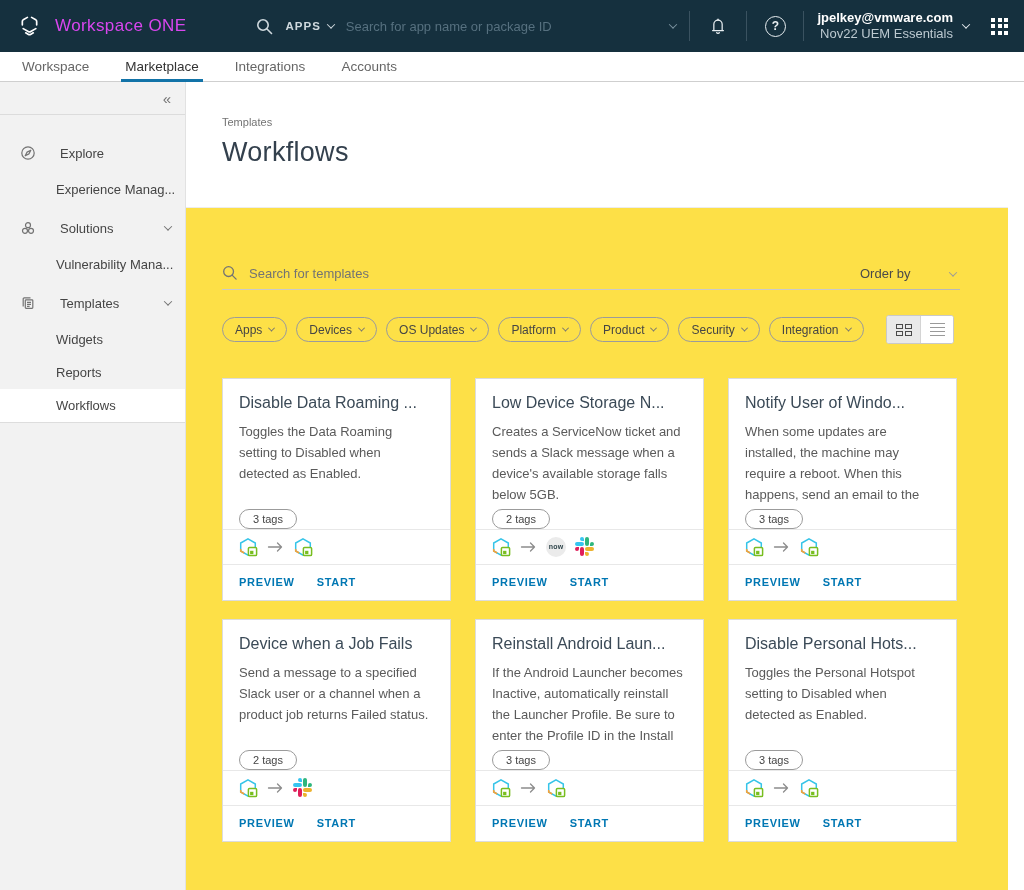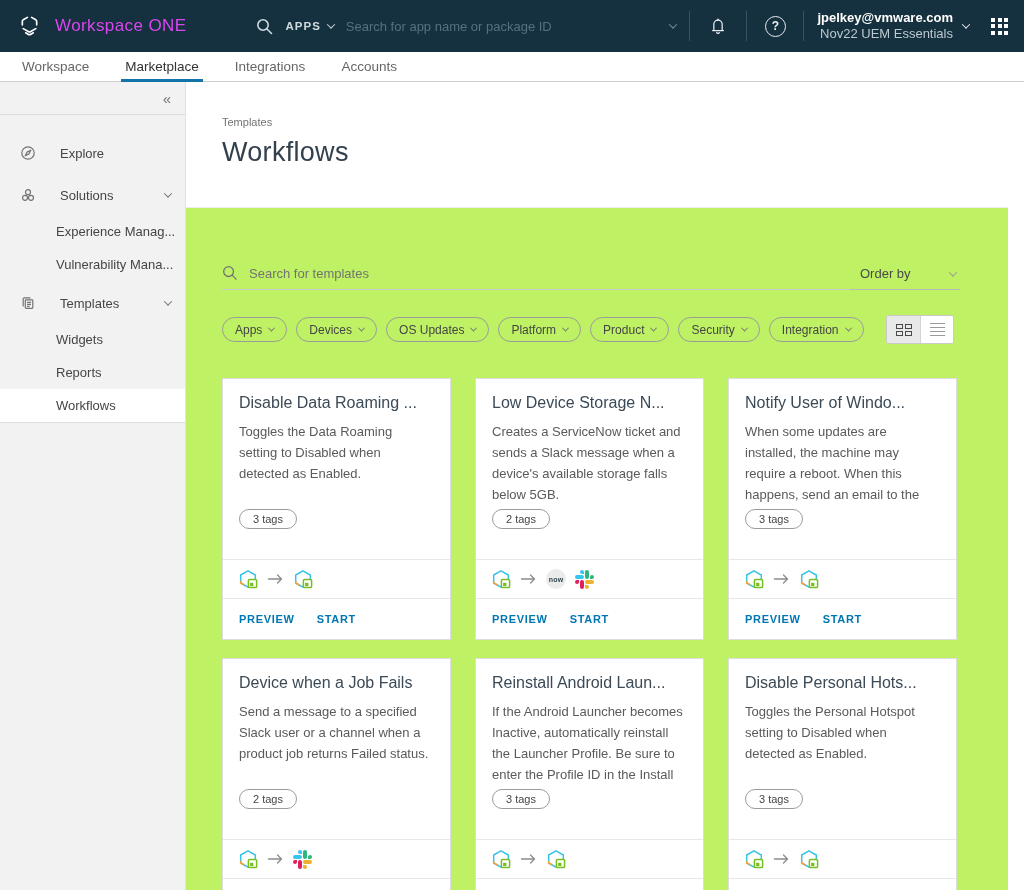--- a/index.html
+++ b/index.html
@@ -47,21 +47,21 @@
   .side-sub.active { background:#fff; }
   .side-chev { color:#737373; }
   .side-divider { height:1px; background:#ddd; }
   .sicon { width:16px; height:16px; flex-shrink:0; }
 
   
   .main { flex:1; display:flex; flex-direction:column; background:#fff; min-width:0; }
   .header-band { height:125px; padding:34px 0 0 36px; background:#fff; }
   .breadcrumb { font-size:11px; color:#737373; }
   .page-title { margin-top:9px; font-size:27px; font-weight:300; color:#33404d; letter-spacing:.3px; }
-  .content { flex:1; background:#bef264; border-top:1px solid #ececec; margin-right:16px; padding:0 0 20px 36px; overflow:hidden; }
+  .content { flex:1; background:#fde047; border-top:1px solid #ececec; margin-right:16px; padding:0 0 20px 36px; overflow:hidden; }
   .content-inner { width:738px; }
 
   
   .search-row { margin-top:57px; display:flex; align-items:flex-end; }
   .tpl-search { flex:1; display:flex; align-items:center; gap:11px; border-bottom:1px solid #c9c9c9; padding-bottom:8px; cursor:text; }
   .tpl-placeholder { font-size:13px; color:#737373; }
   .order-by { width:110px; border-bottom:1px solid #b9b9b9; padding:0 4px 8px 10px; display:flex; align-items:center; justify-content:space-between; cursor:pointer; }
   .order-by .lbl { font-size:13px; color:#4a4a4a; }
   .order-by .chev { color:#9a9a9a; }
 
@@ -73,21 +73,21 @@
   .vt-btn { width:33px; height:27px; display:flex; align-items:center; justify-content:center; cursor:pointer; }
   .vt-grid { background:#e9e9e9; }
   .vt-list { background:#fff; border-left:1px solid #d4d4d4; }
   .grid-glyph { display:grid; grid-template-columns:7px 7px; grid-template-rows:5px 5px; gap:2px; }
   .grid-glyph span { border:1.6px solid #4a4a4a; }
   .list-glyph { display:flex; flex-direction:column; gap:2.5px; }
   .list-glyph span { width:15px; height:1.6px; background:#9a9a9a; }
 
   
   .cards-grid { margin-top:34px; display:grid; grid-template-columns:repeat(3,229px); column-gap:24px; row-gap:18px; }
-  .card { background:#fff; border:1px solid #dcdcdc; height:262px; display:flex; flex-direction:column; cursor:pointer; }
+  .card { background:#fff; border:1px solid #dcdcdc; height:223px; display:flex; flex-direction:column; cursor:pointer; }
   .card-body { flex:1; padding:13px 16px 0; }
   .card-title { font-size:16px; color:#3b4a57; white-space:nowrap; overflow:hidden; margin:2px 0 9px; }
   .card-desc { font-size:13px; color:#5a5a5a; line-height:21px; height:88px; overflow:hidden; }
   .tag-pill { display:inline-block; border:1px solid #9b9b9b; border-radius:11px; padding:3px 13px; font-size:11px; color:#454545; background:#fff; }
   .card-icons { border-top:1px solid #e8e8e8; border-bottom:1px solid #e8e8e8; height:40px; display:flex; align-items:center; padding:0 15px; gap:9px; }
   .card-actions { height:40px; display:flex; align-items:center; padding:0 16px; gap:22px; }
   .card-link { font-size:11px; font-weight:bold; letter-spacing:.7px; color:#0077b3; text-decoration:none; cursor:pointer; }
   .snow-badge { width:20px; height:20px; border-radius:50%; background:#ebebeb; display:flex; align-items:center; justify-content:center; font-size:7px; font-weight:bold; color:#2e444a; letter-spacing:.2px; }
   .iconwrap { display:flex; align-items:center; }
 </style>
@@ -174,32 +174,32 @@
     <div class="side-nav">
       <div class="side-item side-top">
         <span class="sicon">
           <svg viewBox="0 0 16 16" fill="none" stroke="#737373" stroke-width="1.2">
             <circle cx="8" cy="8" r="6.2"></circle>
             <path d="M10.8 5.2 L8.9 8.9 L5.2 10.8 L7.1 7.1 Z" stroke-linejoin="round"></path>
           </svg>
         </span>
         <span class="lbl">Explore</span>
       </div>
+      <div class="side-item side-sub">Experience Manag...</div>
       <div class="side-item side-top">
         <span class="sicon">
           <svg viewBox="0 0 16 16" fill="none" stroke="#737373" stroke-width="1.2">
             <circle cx="8" cy="5.2" r="2.5"></circle>
               <circle cx="5" cy="10.8" r="2.5"></circle>
               <circle cx="11" cy="10.8" r="2.5"></circle>
           </svg>
         </span>
         <span class="lbl">Solutions</span>
         <i class="chev side-chev"></i>
       </div>
-      <div class="side-item side-sub">Experience Manag...</div>
       <div class="side-item side-sub">Vulnerability Mana...</div>
       <div class="side-item side-top">
         <span class="sicon">
           <svg viewBox="0 0 16 16" fill="none" stroke="#737373" stroke-width="1.2">
             <path d="M3.2 11.5 V3.8 a1 1 0 0 1 1-1 h6.3"></path>
             <rect x="5.3" y="4.8" width="7.5" height="8.5" rx="0.8"></rect>
             <path d="M7 7.3 h4 M7 9.3 h4 M7 11.3 h2.6"></path>
           </svg>
         </span>
         <span class="lbl">Templates</span>

